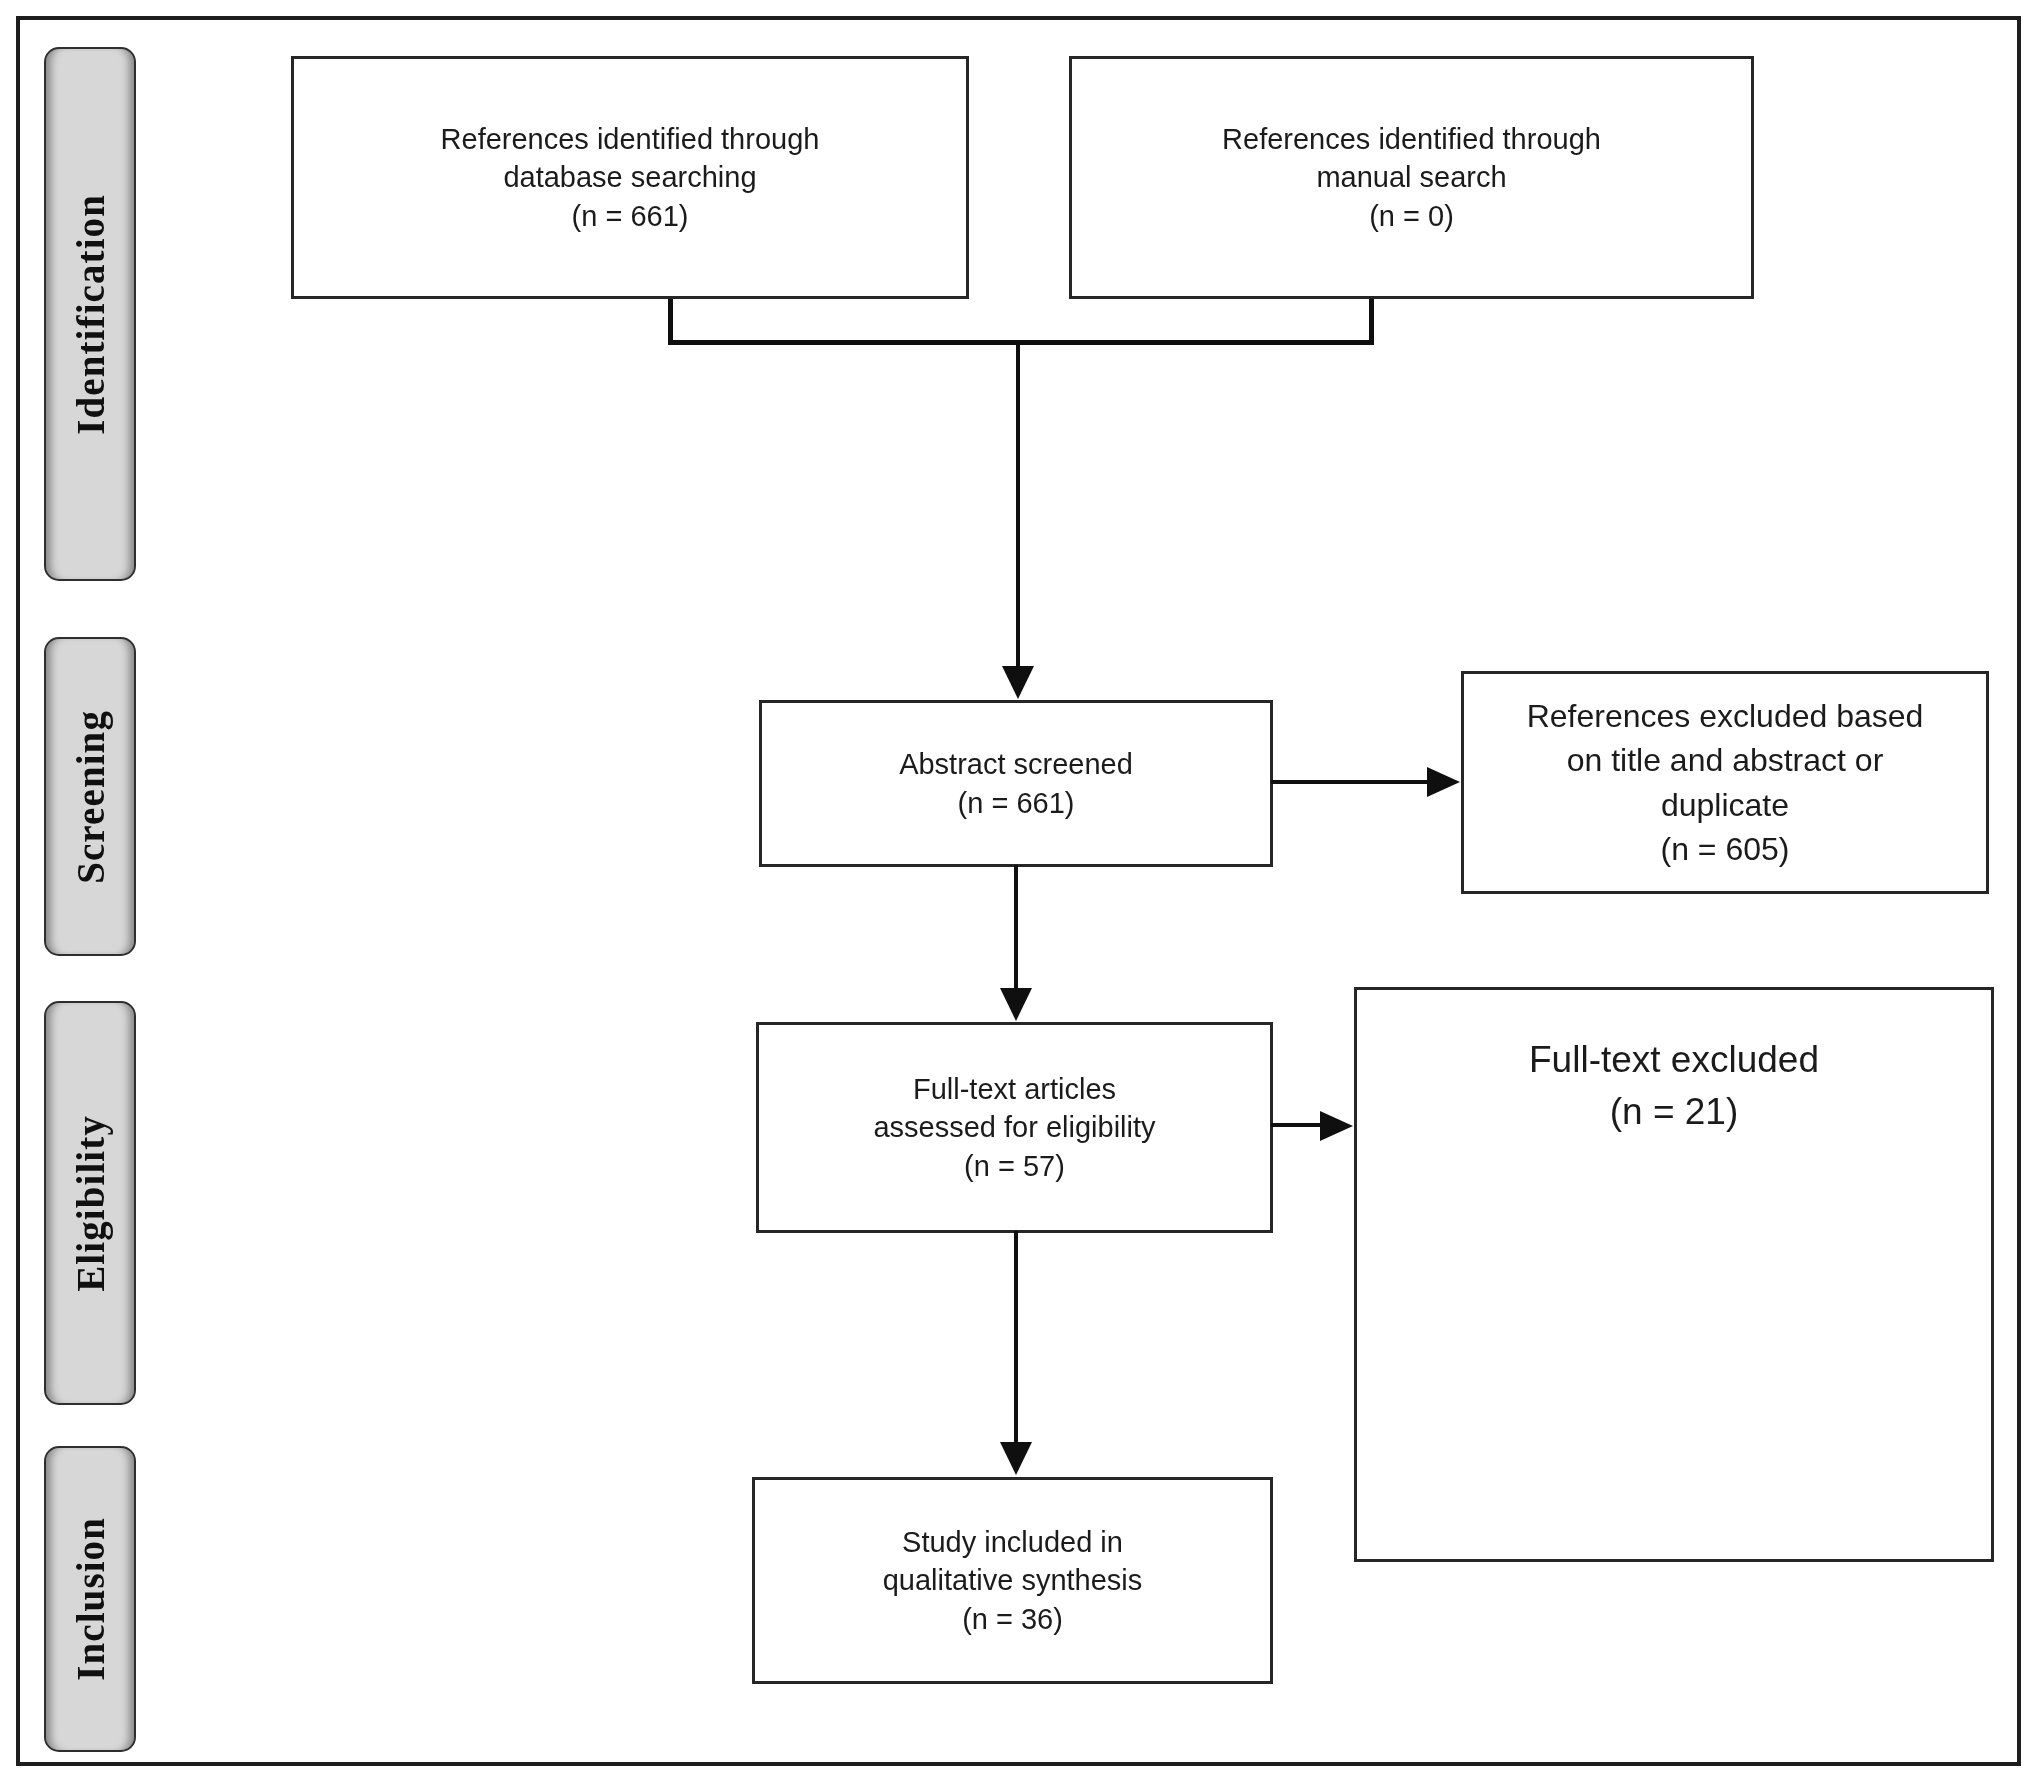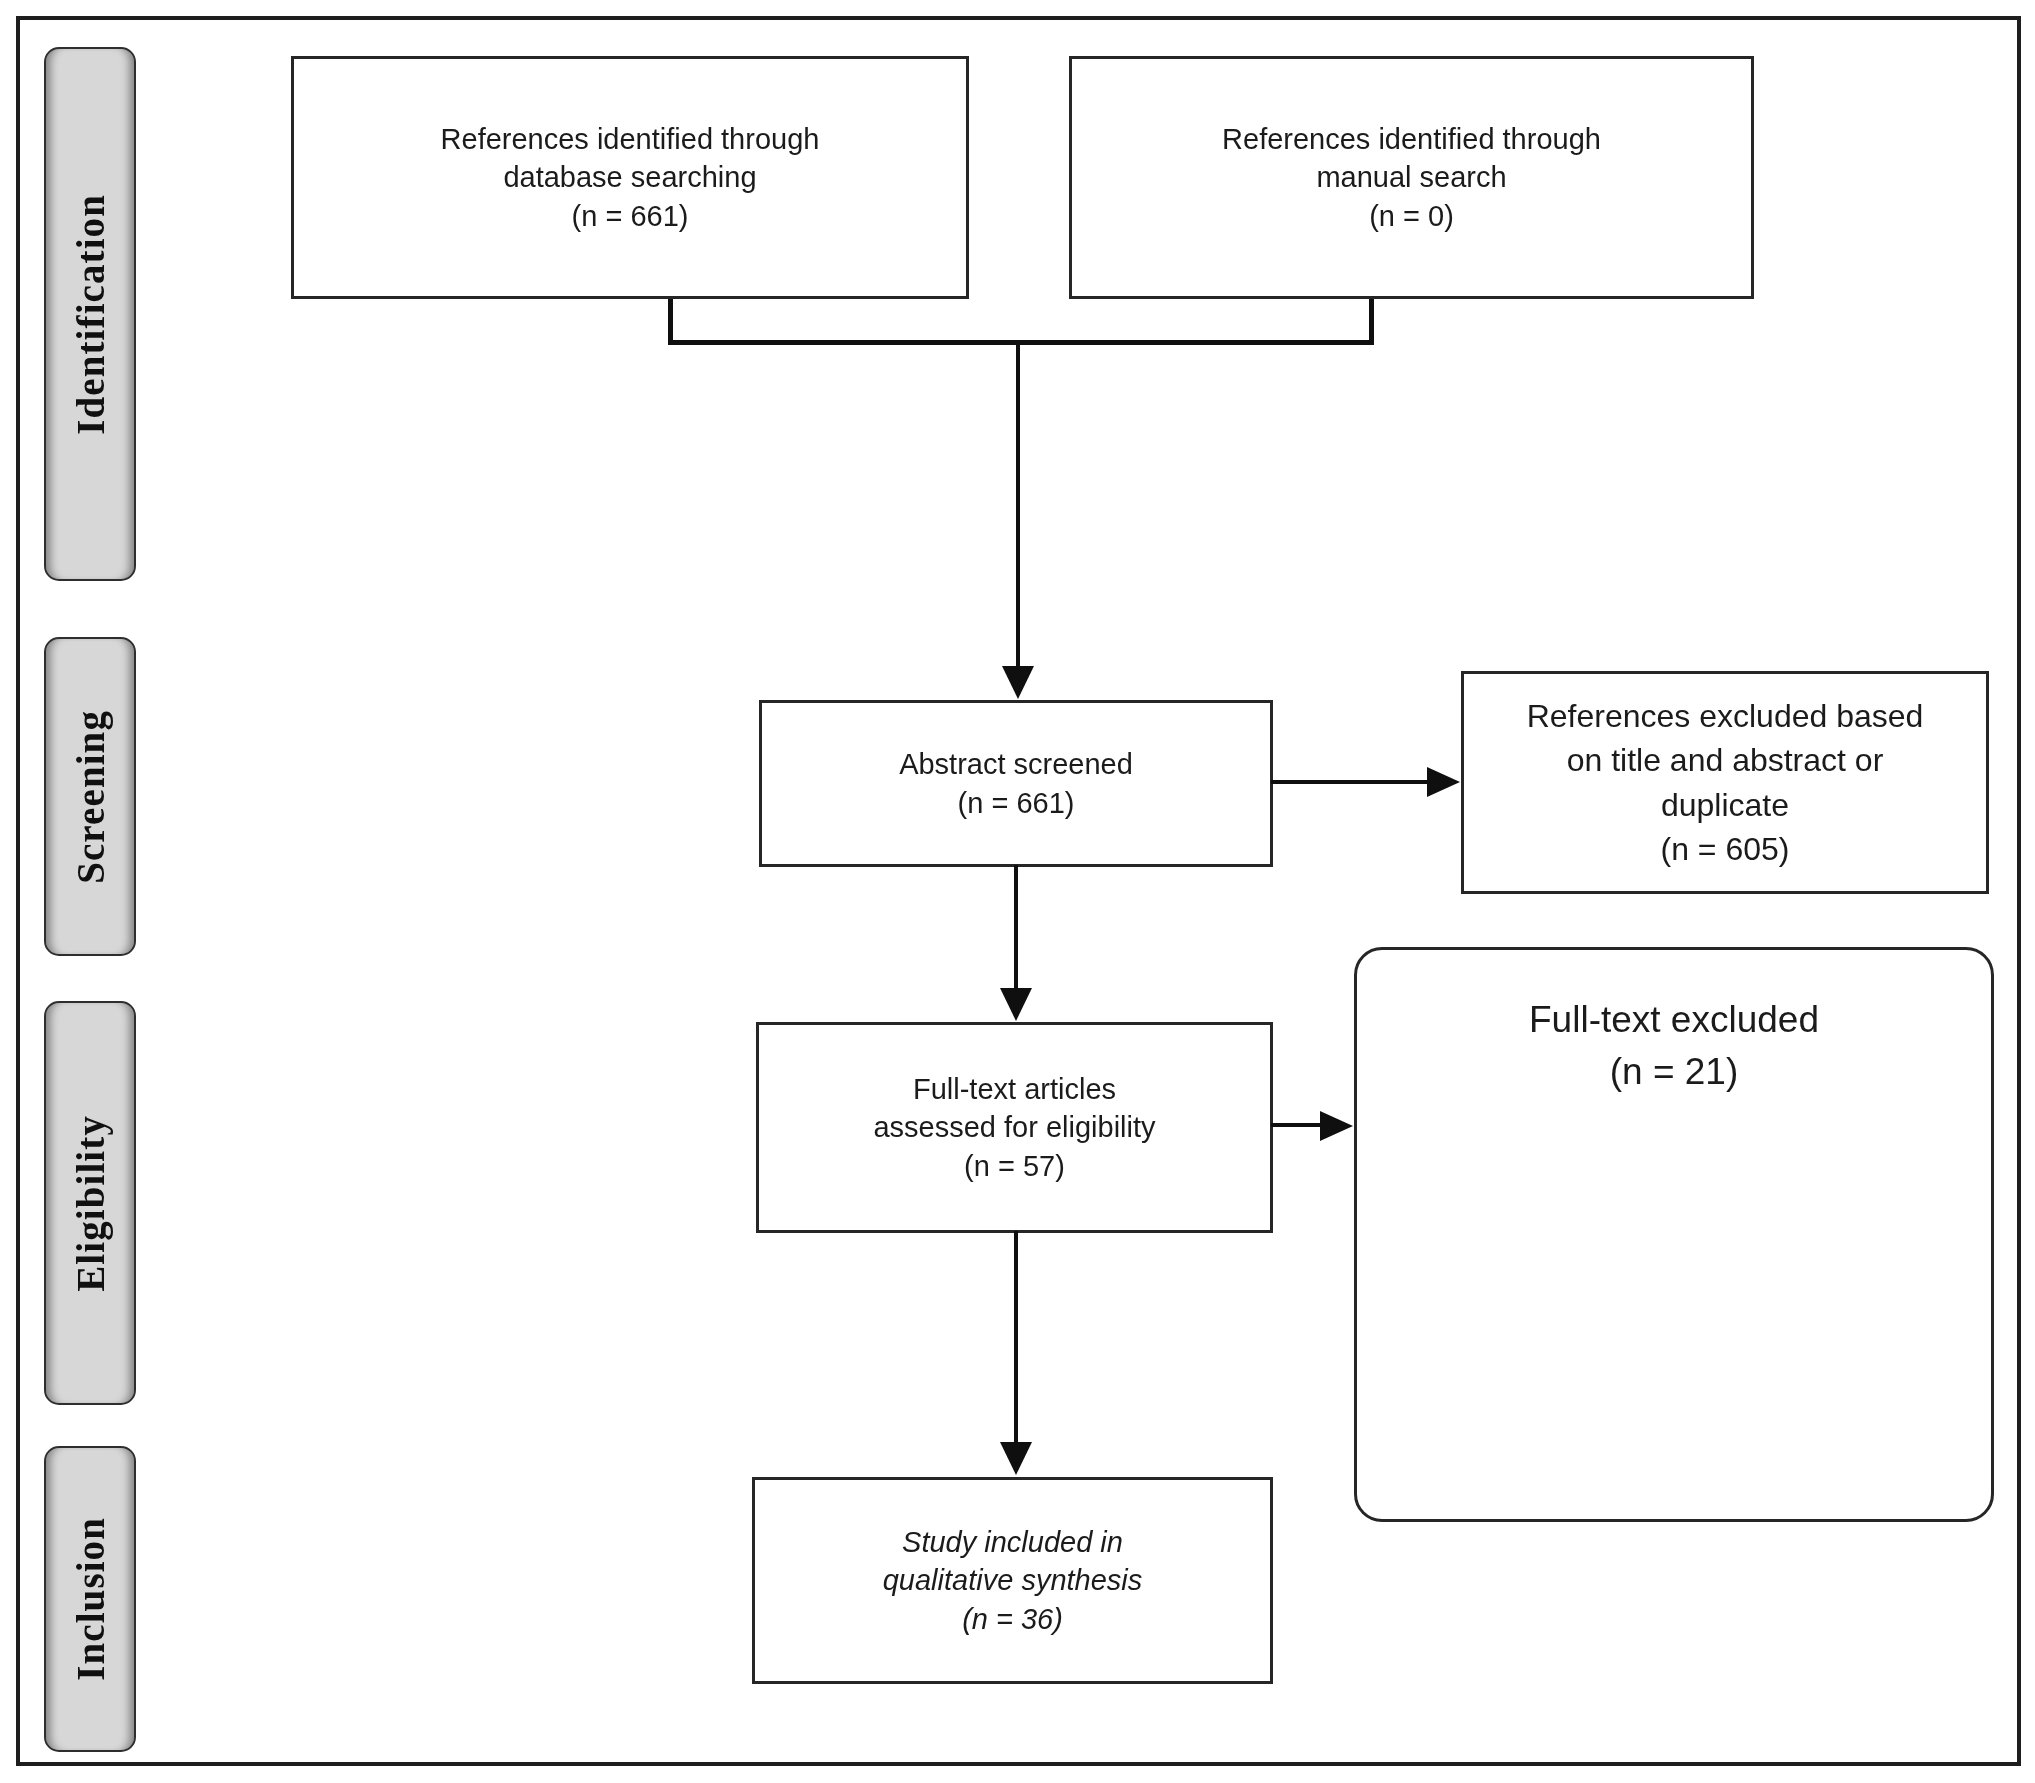--- a/index.html
+++ b/index.html
@@ -168,28 +168,28 @@
   <div class="arrow-down" style="left:1000px; top:988px;"></div>
 
   <div class="box" style="left:756px; top:1022px; width:517px; height:211px;">
     <div class="box-text">Full-text articles
 assessed for eligibility
 (n = 57)</div>
   </div>
   <div class="line" style="left:1271px; top:1123px; width:52px; height:4.3px;"></div>
   <div class="arrow-right" style="left:1320px; top:1111px;"></div>
 
-  <div class="box block" style="left:1354px; top:947px; width:640px; height:575px;border-radius:28px;">
+  <div class="box block" style="left:1354px; top:987px; width:640px; height:575px;">
     <div class="f-title">Full-text excluded
 (n = 21)</div>
   </div>
 
   <div class="line" style="left:1014px; top:1231px; width:4.3px; height:212px;"></div>
   <div class="arrow-down" style="left:1000px; top:1442px;"></div>
 
-  <div class="box" style="left:752px; top:1477px; width:521px; height:207px;font-style:italic;">
+  <div class="box" style="left:752px; top:1477px; width:521px; height:207px;">
     <div class="box-text">Study included in
 qualitative synthesis
 (n = 36)</div>
   </div>
 
 </div>
 
 
 </body></html>

